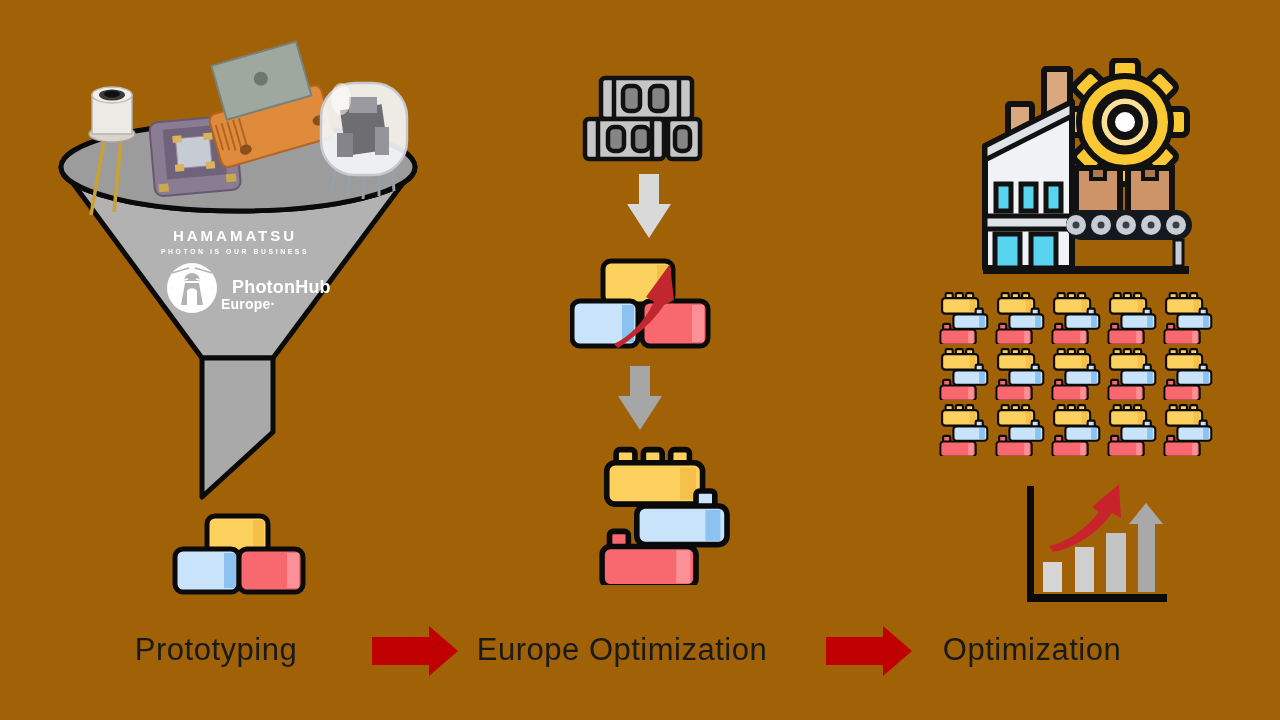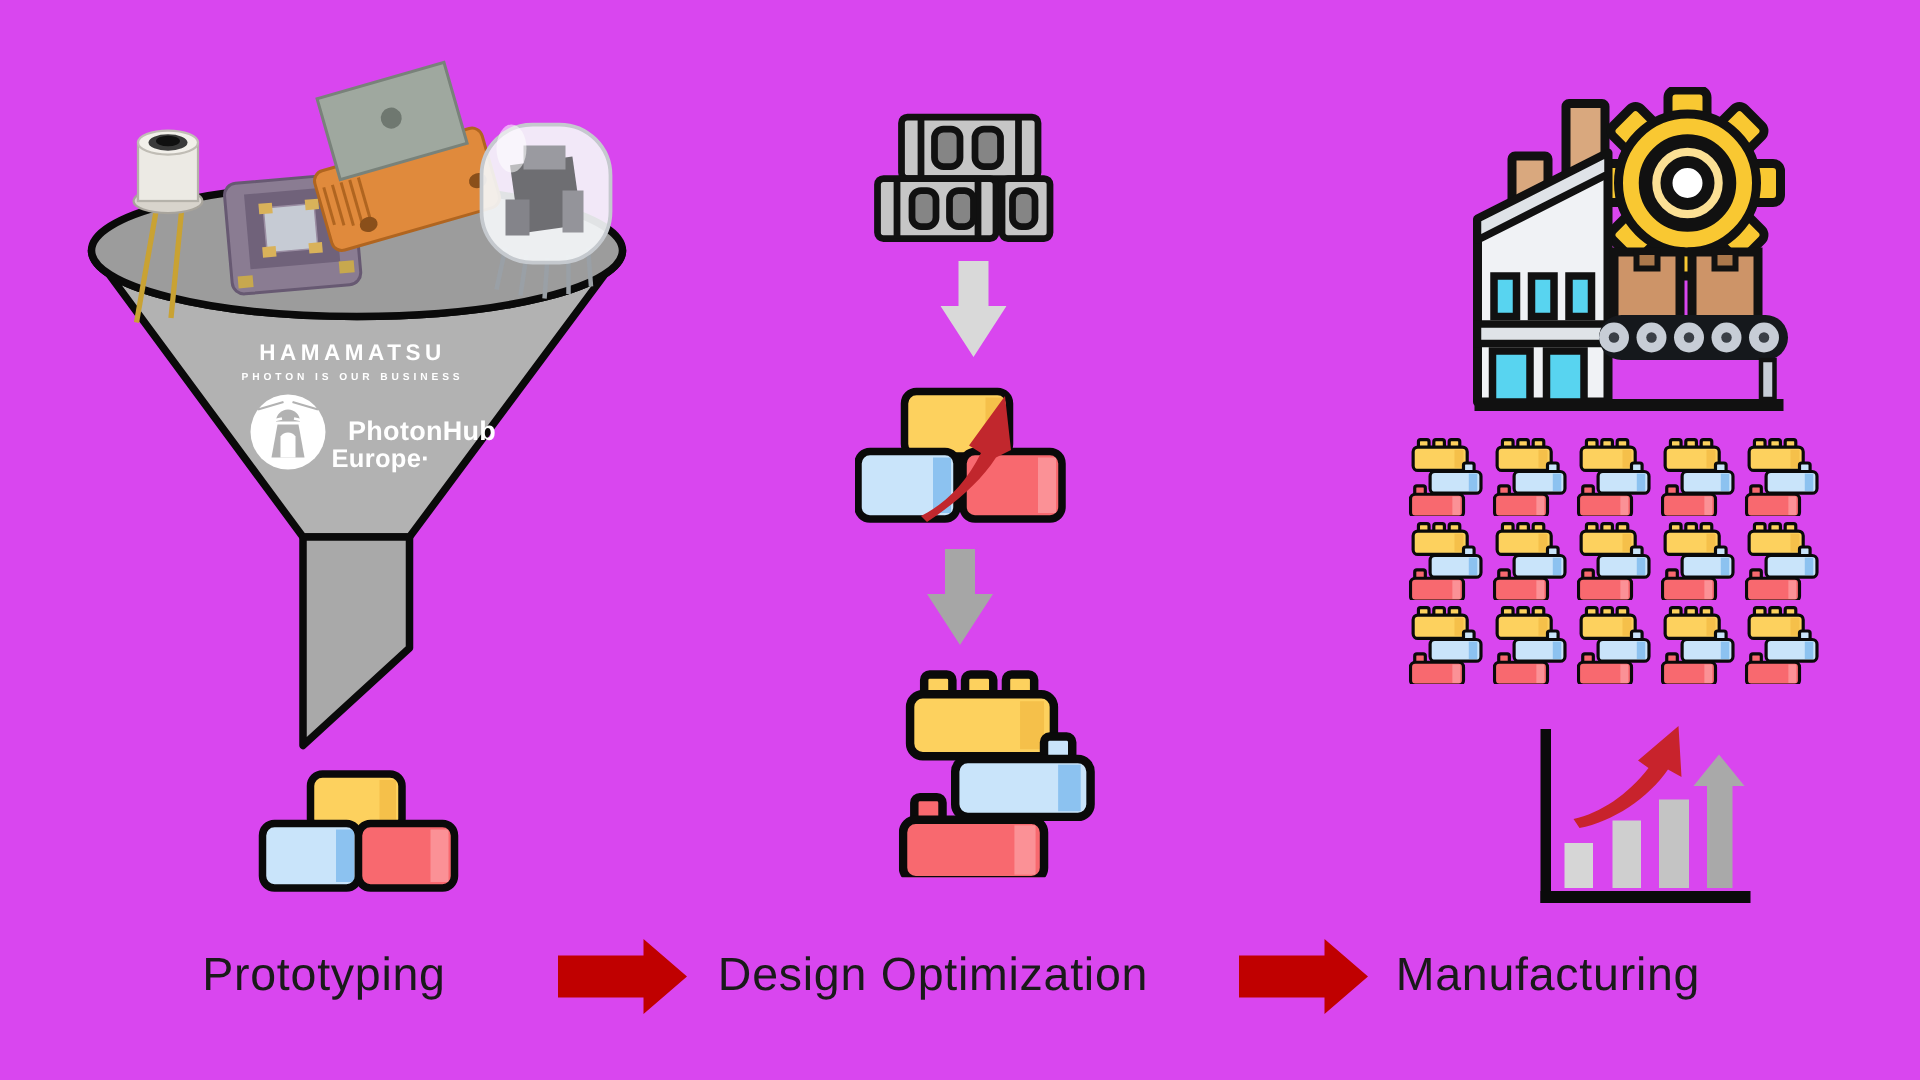--- a/index.html
+++ b/index.html
@@ -1,25 +1,25 @@
 <!DOCTYPE html>
 <html style="--label-color: #1a1a1a; --arrow-red: #c00000; --swoosh-red: #c1272d; --chart-red: #c8232c; --funnel-body: #b2b2b2; --funnel-top: #9c9c9c; --funnel-spout: #a9a9a9; --brick-yellow: #fdd15e; --brick-yellow-shade: #f5c04a; --brick-blue: #c9e4fa; --brick-blue-shade: #8cc2f0; --brick-red: #f8696f; --brick-red-light: #fb9196; --block-gray: #c6c6c6; --block-hole: #858585; --arrow-light: #d9d9d9; --arrow-mid: #a6a6a6; --factory-tan: #d9a87e; --box-tan: #cd9468; --box-tan-dark: #aa784c; --window-cyan: #58d4f0; --gear-yellow: #f9c832; --gear-yellow-light: #fbe095; --facade-white: #f0f2f5; --facade-gray: #dfe3e8; --roller-gray: #c7cdd6; --chart-bar1: #d6d6d6; --chart-bar2: #cfcfcf; --chart-bar3: #c4c4c4; --chart-arrow: #a9a9a9;"><head>
 <meta charset="utf-8">
 <style>
   html,body{margin:0;padding:0;background:#fff;}
-  #canvas{position:relative;width:1280px;height:720px;background:#d946ef;overflow:hidden;
+  #canvas{position:relative;width:1280px;height:720px;background:#a16207;overflow:hidden;
           font-family:"Liberation Sans",sans-serif;}
   .abs{position:absolute;}
   .stage-label{position:absolute;top:630px;height:40px;line-height:40px;text-align:center;
                font-weight:normal;font-size:31px;color:var(--label-color,#1a1a1a);letter-spacing:0.5px;}
   .funnel-text{position:absolute;color:#fff;font-weight:bold;text-align:center;}
   .brand{left:130px;top:227px;width:210px;font-size:15px;letter-spacing:3px;}
   .tagline{left:130px;top:248px;width:210px;font-size:6.8px;letter-spacing:2.6px;font-weight:bold;}
   .ph1{left:221px;top:277px;width:120px;font-size:18px;text-align:left;letter-spacing:0.2px;margin-left:11px;}
-  .ph2{left:221px;top:296px;width:120px;font-size:17px;text-align:left;letter-spacing:0.2px;}
+  .ph2{left:221px;top:296px;width:120px;font-size:14px;text-align:left;letter-spacing:0.2px;}
   .b-outline{fill:none;stroke:#0a0a0a;stroke-width:5;stroke-linejoin:round;}
   .lego-grid{position:absolute;left:938px;top:291px;display:grid;column-gap:4px;row-gap:3px;}
   svg{display:block;}
 </style>
 </head>
 <body>
 
 <div id="canvas">
 
   <svg width="0" height="0" style="position:absolute" aria-hidden="true">
@@ -302,21 +302,21 @@
     </g>
     <path d="M34,66 C52,62 70,50 84,32 L77,27 L104,4 L106,38 L97,33 C84,52 60,68 38,72 Z" style="fill:var(--chart-red)"></path>
   </svg>
 
   <div class="stage-label" style="left:116px;width:200px">Prototyping</div>
 
   <svg class="abs" style="left:372px;top:626px" width="86" height="50" viewBox="0 0 86 50">
     <polygon points="0,11 57,11 57,0 86,25 57,50 57,39 0,39" style="fill:var(--arrow-red)"></polygon>
   </svg>
 
-  <div class="stage-label" style="left:447px;width:350px">Design Optimization</div>
+  <div class="stage-label" style="left:447px;width:350px">Europe Optimization</div>
 
   <svg class="abs" style="left:826px;top:626px" width="86" height="50" viewBox="0 0 86 50">
     <polygon points="0,11 57,11 57,0 86,25 57,50 57,39 0,39" style="fill:var(--arrow-red)"></polygon>
   </svg>
 
-  <div class="stage-label" style="left:912px;width:240px">Manufacturing</div>
+  <div class="stage-label" style="left:912px;width:240px">Optimization</div>
 
 </div>
 
 </body></html>

